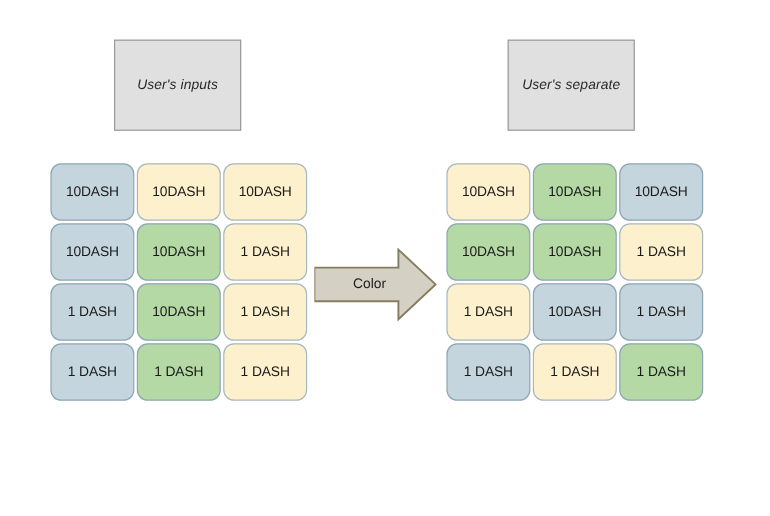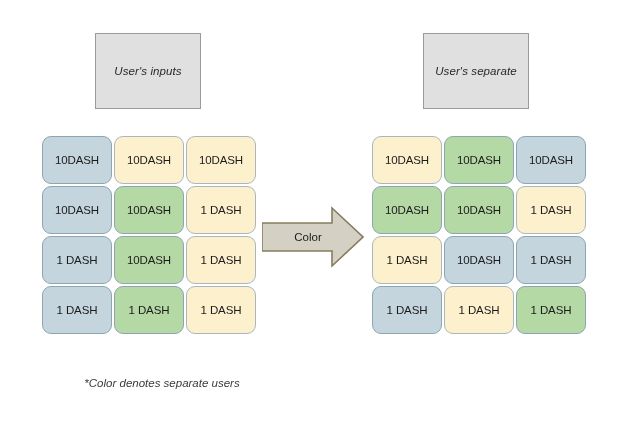--- a/index.html
+++ b/index.html
@@ -151,15 +151,14 @@
       <div class="cell green">10DASH</div>
       <div class="cell yellow">1 DASH</div>
       <div class="cell yellow">1 DASH</div>
       <div class="cell blue">10DASH</div>
       <div class="cell blue">1 DASH</div>
       <div class="cell blue">1 DASH</div>
       <div class="cell yellow">1 DASH</div>
       <div class="cell green">1 DASH</div>
     </div>
 
-  <div id="footnote">*Color denotes separate users</div>
 
 </div>
 
 </body></html>

